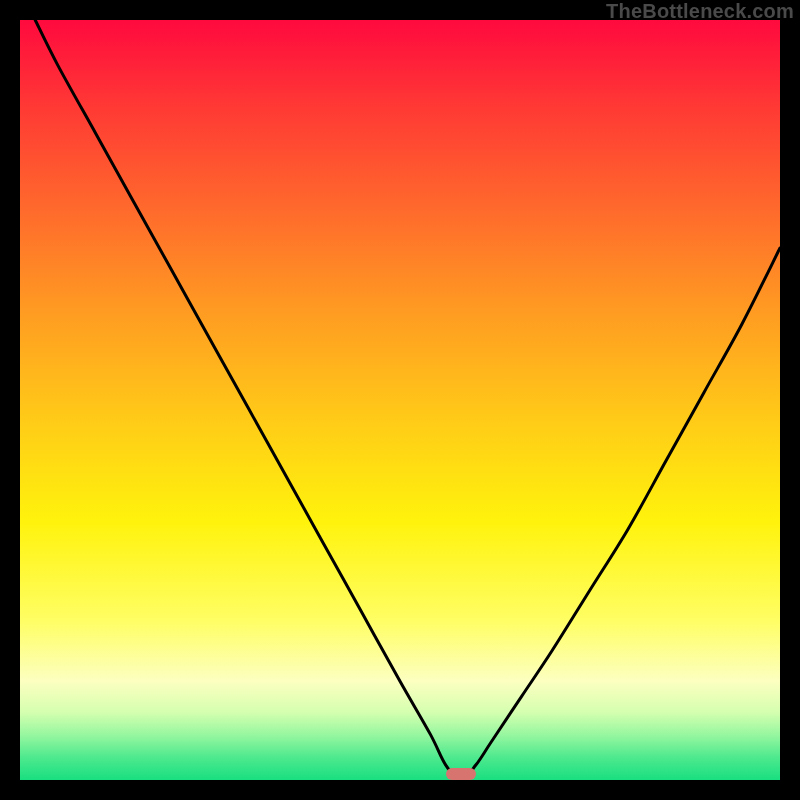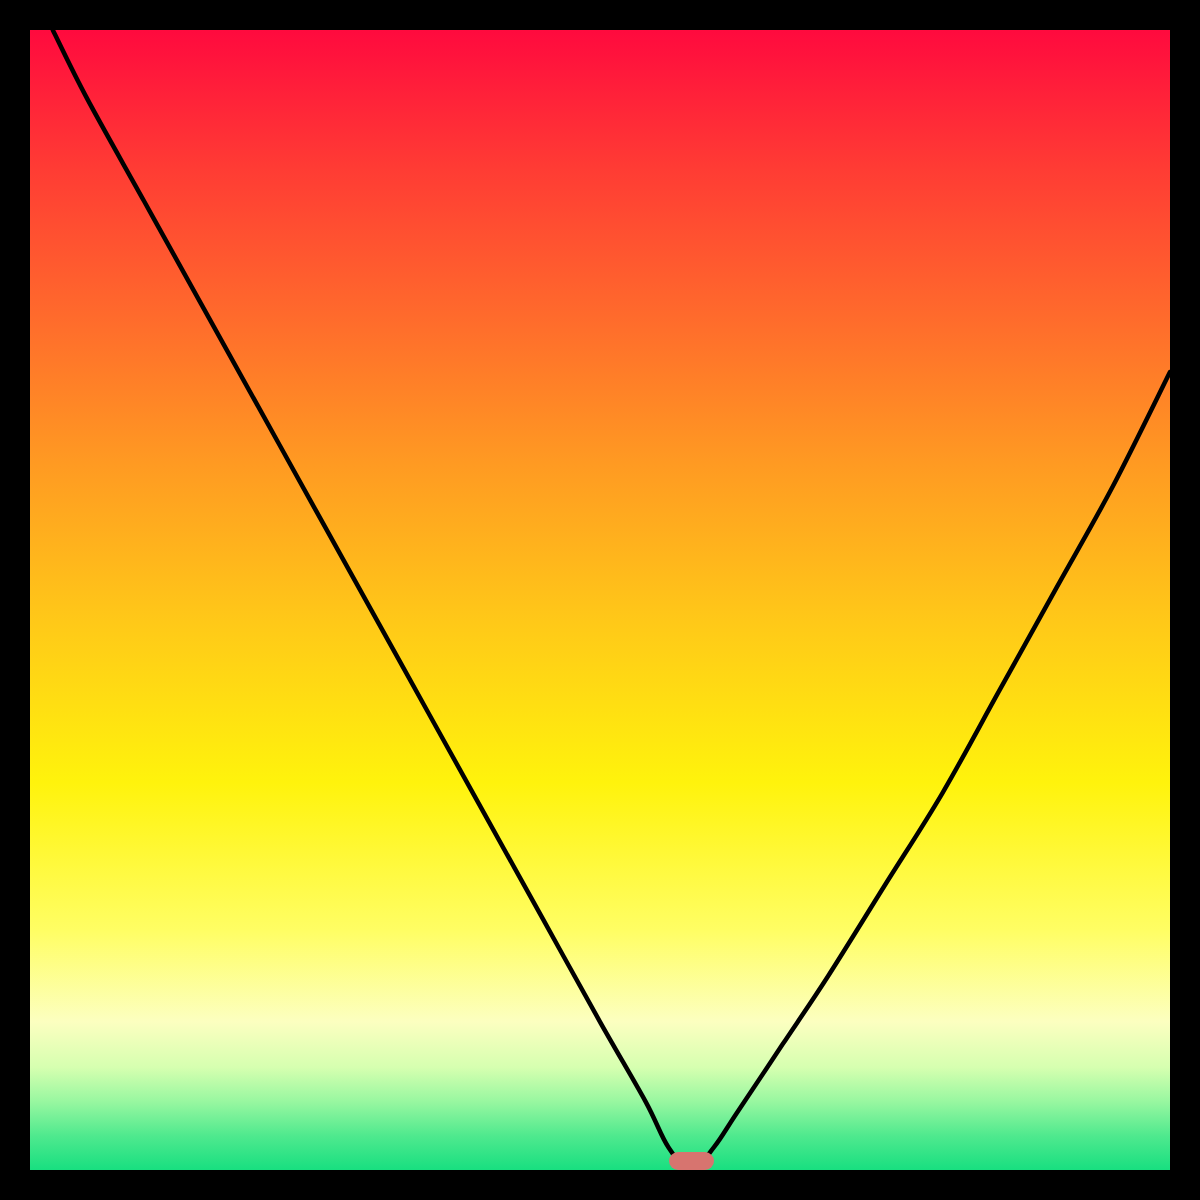--- a/index.html
+++ b/index.html
@@ -72,14 +72,15 @@
   <div class="plot-area">
 
     <svg class="curve-svg" viewBox="0 0 760 760" preserveAspectRatio="none">
       <path fill="none" stroke="#000" stroke-width="3" stroke-linecap="round" d="M 15.200000000000001 0 C 19 7.600000000000004, 27.866666666666667 26.600000000000023, 38 45.60000000000002 C 48.13333333333333 64.60000000000002, 63.333333333333336 91.2, 76 114 C 88.66666666666667 136.79999999999998, 101.33333333333333 159.6, 114 182.39999999999998 C 126.66666666666667 205.19999999999996, 139.33333333333334 227.99999999999994, 152 250.79999999999995 C 164.66666666666666 273.59999999999997, 177.33333333333334 296.40000000000003, 190 319.20000000000005 C 202.66666666666666 342.00000000000006, 215.33333333333334 364.8, 228 387.6 C 240.66666666666666 410.40000000000003, 253.33333333333334 433.2, 266 456 C 278.6666666666667 478.8, 291.3333333333333 501.59999999999997, 304 524.4 C 316.6666666666667 547.1999999999999, 329.3333333333333 570, 342 592.8 C 354.6666666666667 615.5999999999999, 368.6 640.9333333333334, 380 661.2 C 391.4 681.4666666666667, 402.8 700.4666666666667, 410.40000000000003 714.4 C 418.00000000000006 728.3333333333333, 420.53333333333336 737.1999999999999, 425.6 744.8 C 430.6666666666667 752.4, 435.7333333333333 760, 440.79999999999995 760 C 445.8666666666666 760, 450.93333333333334 751.1333333333333, 456 744.8 C 461.06666666666666 738.4666666666666, 463.59999999999997 733.4, 471.2 722 C 478.8 710.6, 491.4666666666667 691.6, 501.6 676.4 C 511.73333333333335 661.1999999999999, 520.6 648.5333333333333, 532 630.8 C 543.4 613.0666666666666, 557.3333333333334 590.2666666666667, 570 570 C 582.6666666666666 549.7333333333333, 595.3333333333334 530.7333333333333, 608 509.2 C 620.6666666666666 487.66666666666663, 633.3333333333334 463.6, 646 440.8 C 658.6666666666666 418, 671.3333333333334 395.2, 684 372.4 C 696.6666666666666 349.59999999999997, 709.3333333333334 328.06666666666666, 722 304 C 734.6666666666666 279.93333333333334, 753.6666666666666 240.66666666666666, 760 228" id="curve-path"></path>
     </svg>
 
     <div class="minimum-marker" id="min-marker" style="left: 440.8px; bottom: 0px;"></div>
 
   </div>
 
+  <div class="attribution">TheBottleneck.com</div>
 
 </div>
 
 </body></html>

